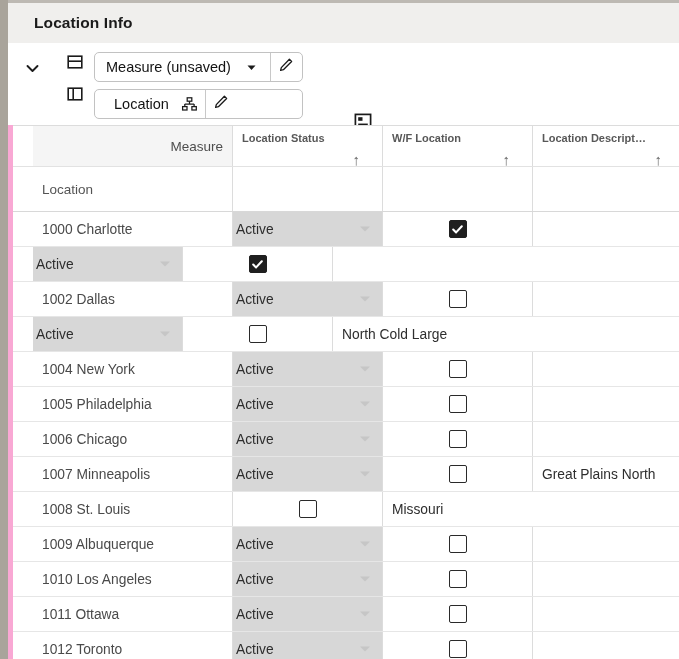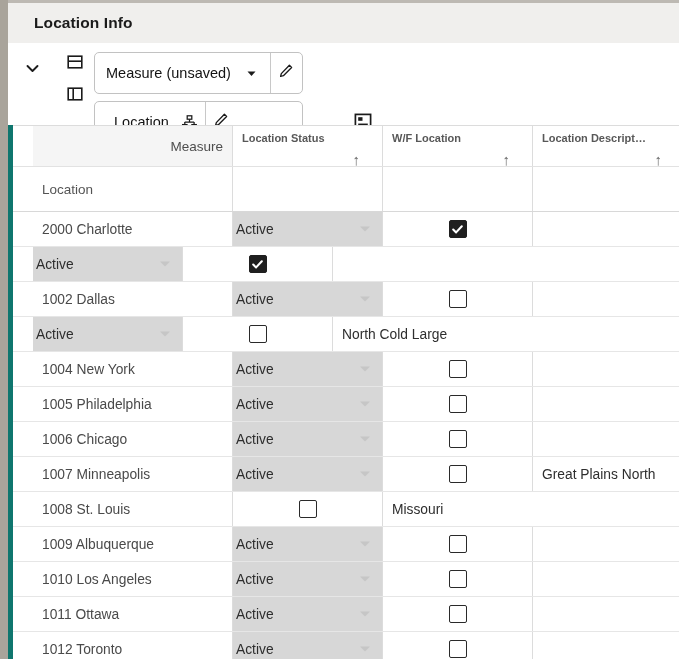--- a/index.html
+++ b/index.html
@@ -6,21 +6,21 @@
   html, body {
     width: 679px; height: 659px;
     overflow: hidden;
     background: #ffffff;
     font-family: "Liberation Sans", sans-serif;
   }
 
   #app {
     position: relative;
     width: 679px; height: 659px;
-    background: #0f766e;
+    background: #f9a8d4;
     overflow: hidden;
   }
 
   
   .left-strip {
     position: absolute;
     left: 0; top: 0;
     width: 8px; height: 659px;
     background: #a9a49b;
     z-index: 30;
@@ -81,21 +81,21 @@
   }
 
   .pill-col {
     display: flex;
     flex-direction: column;
     padding-top: 9px;
     gap: 7px;
   }
 
   .pill {
-    height: 42px;
+    height: 30px;
     border: 1px solid #c2c2c2;
     border-radius: 5px;
     background: #fff;
     display: flex;
     align-items: stretch;
     overflow: hidden;
   }
   .pill-main {
     display: flex;
     align-items: center;
@@ -414,21 +414,21 @@
         </div>
       </div>
       <div class="c-status vline"></div>
       <div class="c-wf vline"></div>
       <div class="c-desc"></div>
     </div>
 
     <div class="rows" id="grid-rows">
         <div class="row">
           <div class="c-corner cell"></div>
-          <div class="c-loc cell cell-loc vline">2000 Charlotte</div>
+          <div class="c-loc cell cell-loc vline">1000 Charlotte</div>
           <div class="c-status cell cell-status vline">
             <span>Active</span>
             <span class="dd"></span>
           </div>
           <div class="c-wf cell cell-wf vline">
             <span class="cb checked">
               <svg class="tick" width="13" height="13" viewBox="0 0 13 13">
                 <path d="M2.2 6.6 L5.1 9.4 L10.8 3.3" fill="none" stroke="#ffffff" stroke-width="2.1" stroke-linecap="round" stroke-linejoin="round"></path>
               </svg>
             </span>

